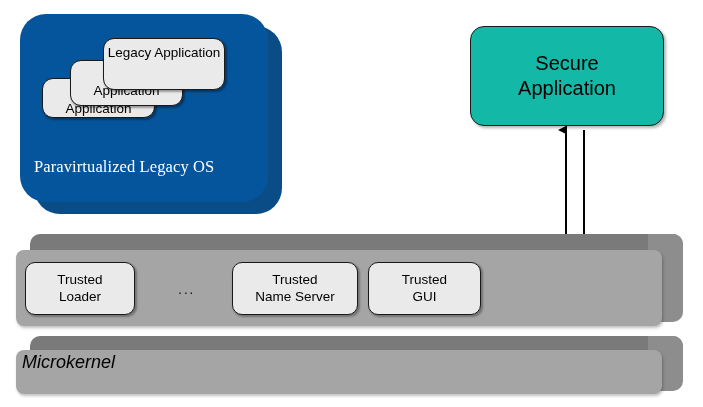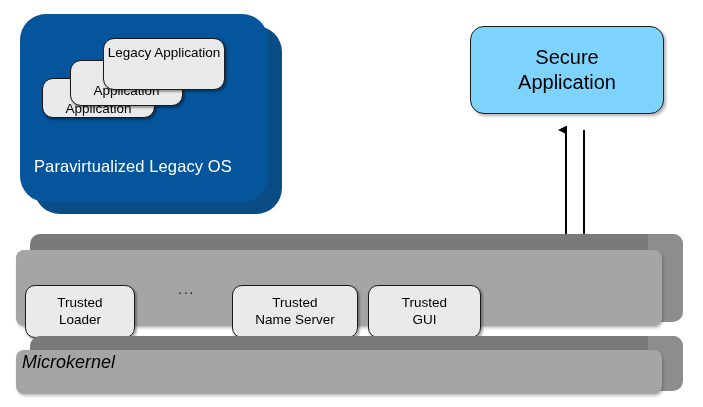--- a/index.html
+++ b/index.html
@@ -18,20 +18,21 @@
     overflow: hidden;
   }
 
   
   .vm-block {
     position: absolute;
     left: 20px;
     top: 14px;
     width: 265px;
     height: 200px;
+    font-family: Liberation Serif, serif;
   }
   .vm-side {
     position: absolute;
     left: 14px;
     top: 12px;
     width: 248px;
     height: 188px;
     background: #0a4d86;
     border-radius: 26px;
     filter: blur(0.3px);
@@ -73,22 +74,22 @@
   .app-1 { left: 42px; top: 78px;  width: 113px; height: 40px; }
   .app-2 { left: 70px; top: 60px;  width: 113px; height: 46px; }
   .app-3 { left: 103px; top: 38px; width: 122px; height: 52px; }
 
   
   .secure-app {
     position: absolute;
     left: 470px;
     top: 26px;
     width: 194px;
-    height: 88px;
-    background: #7dd3fc;
+    height: 100px;
+    background: #14b8a6;
     border: 1.8px solid #1a1a1a;
     border-radius: 14px;
     box-sizing: border-box;
     display: flex;
     align-items: center;
     justify-content: center;
     box-shadow: 2px 2px 3px rgba(0,0,0,0.30);
   }
   .secure-app span {
     text-align: center;
@@ -195,21 +196,20 @@
   .svc-box {
     position: absolute;
     background: #eaeaea;
     border: 1.6px solid #1a1a1a;
     border-radius: 10px;
     box-sizing: border-box;
     display: flex;
     align-items: center;
     justify-content: center;
     box-shadow: 1.5px 1.5px 2px rgba(0,0,0,0.30);
-    margin-top: 23px;
   }
   .svc-box span {
     text-align: center;
     font-size: 13.5px;
     line-height: 16.5px;
     color: #000000;
     white-space: pre-line;
   }
   .ellipsis {
     position: absolute;

